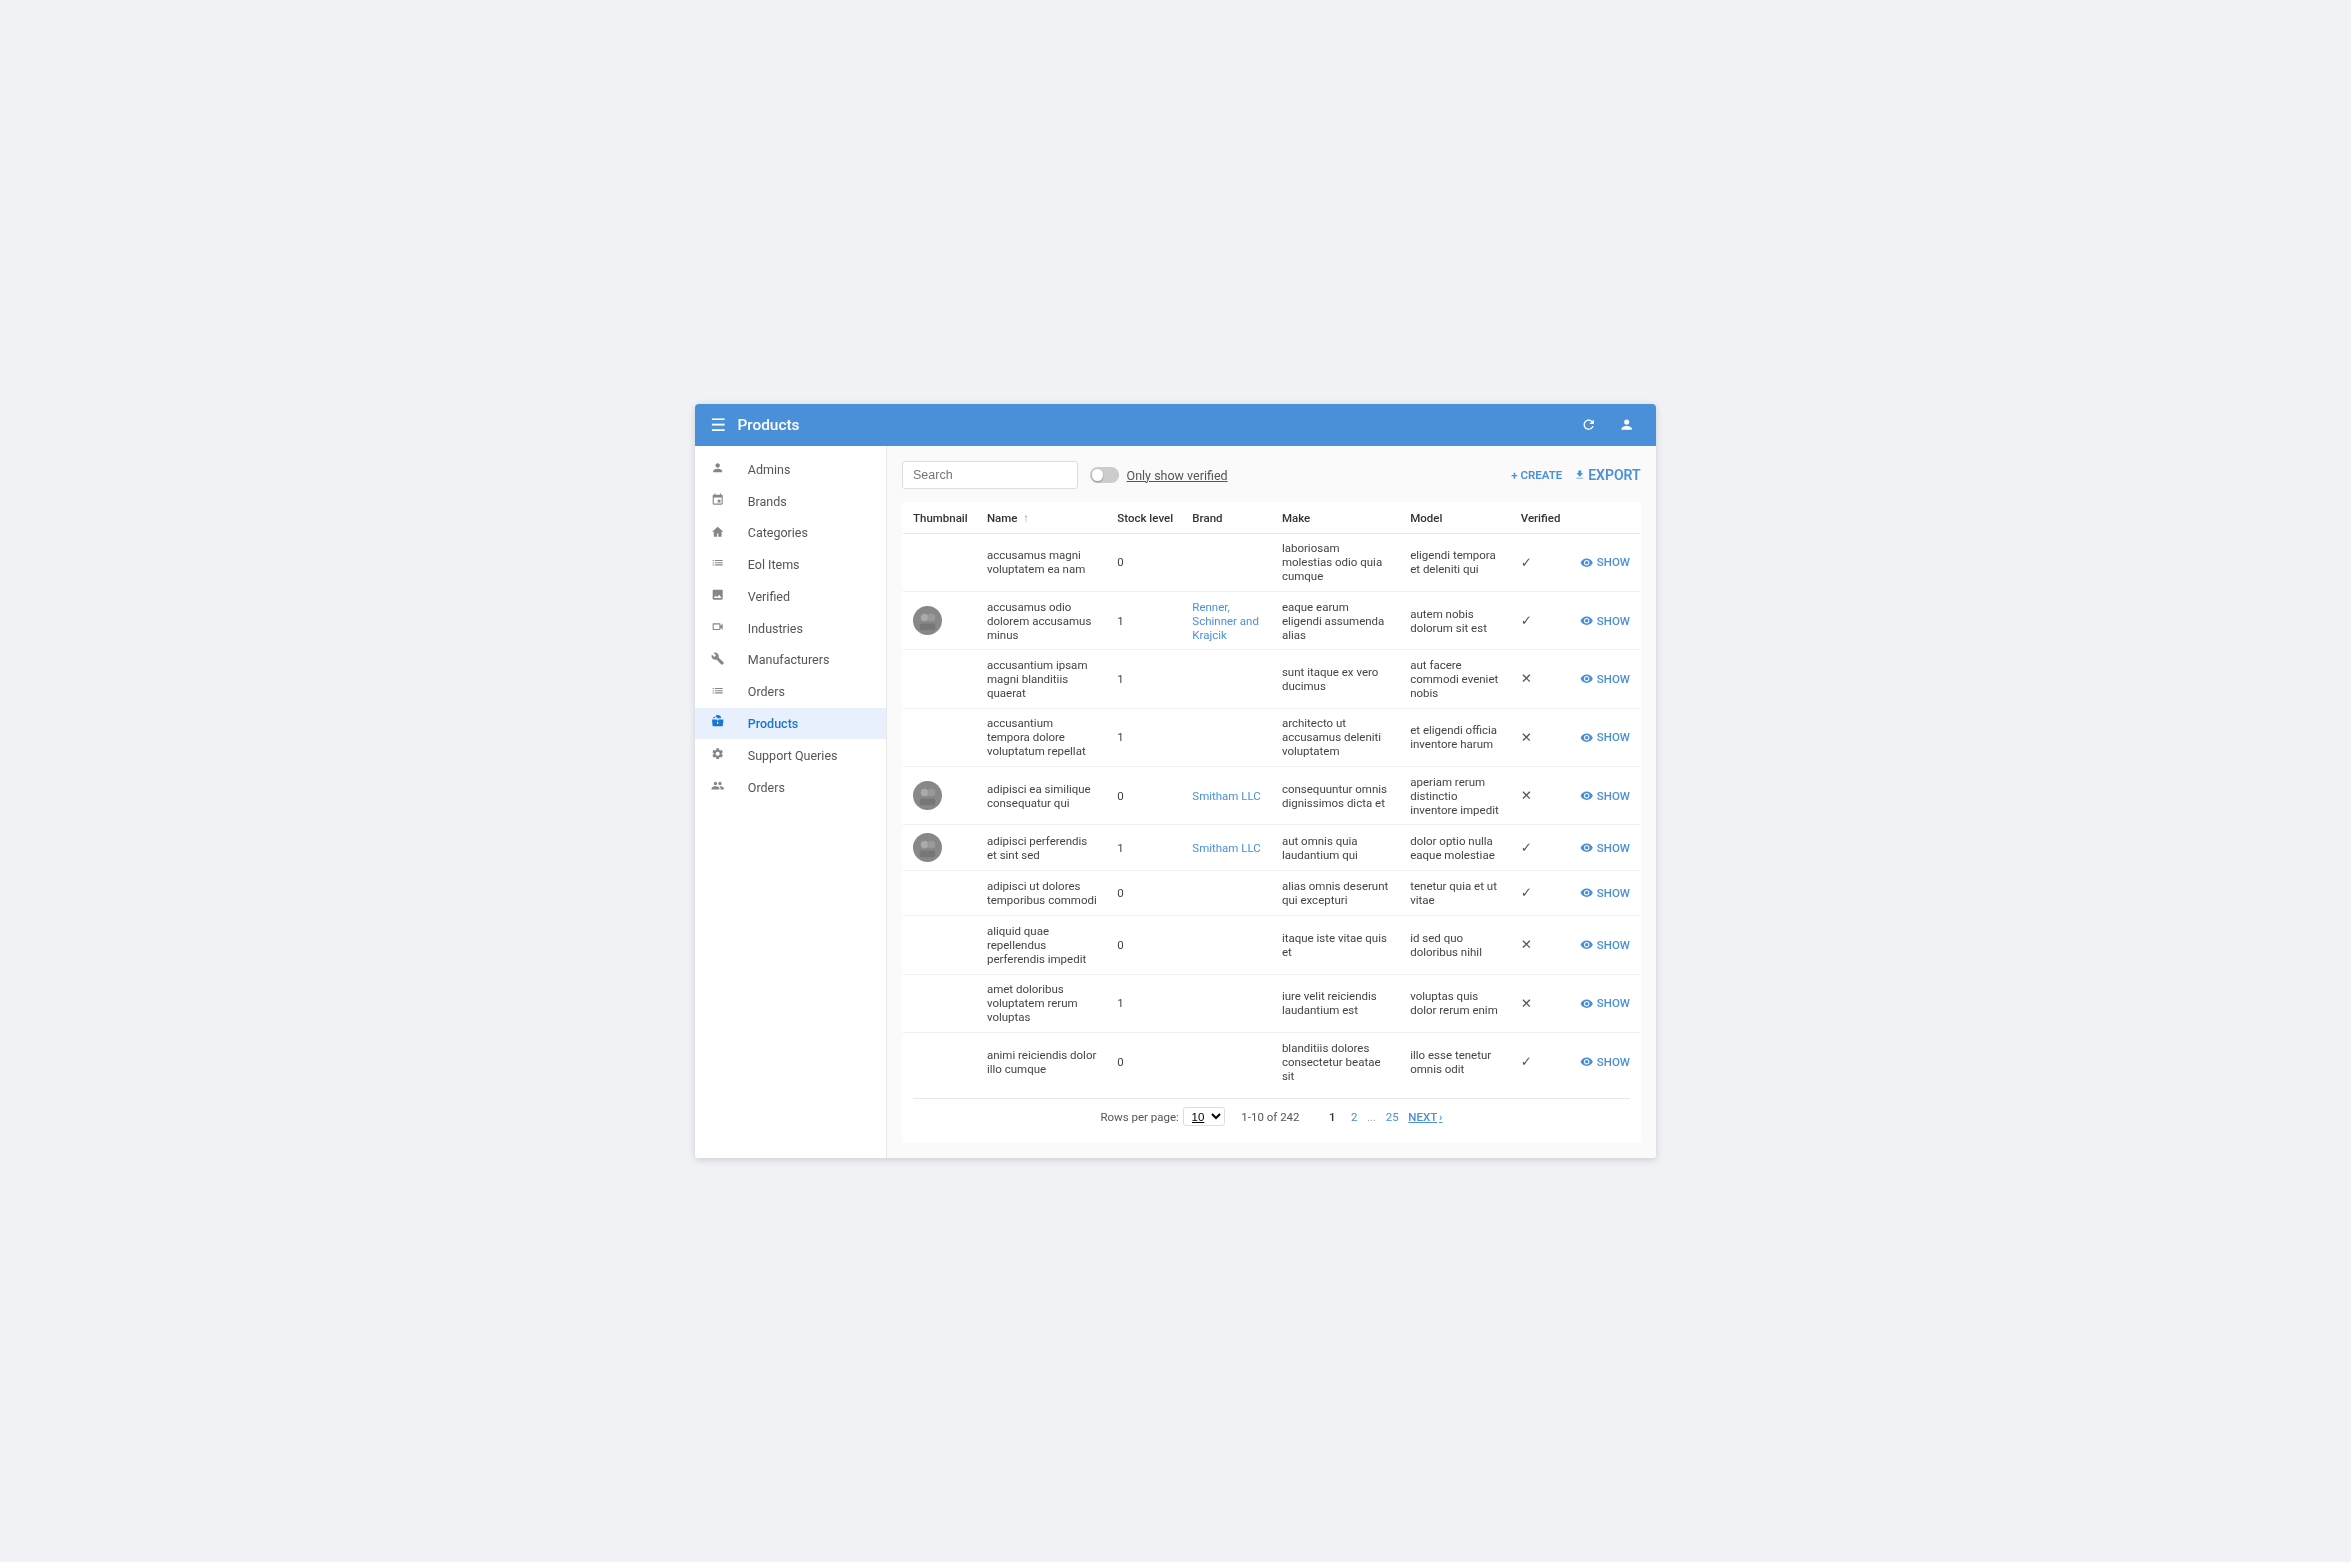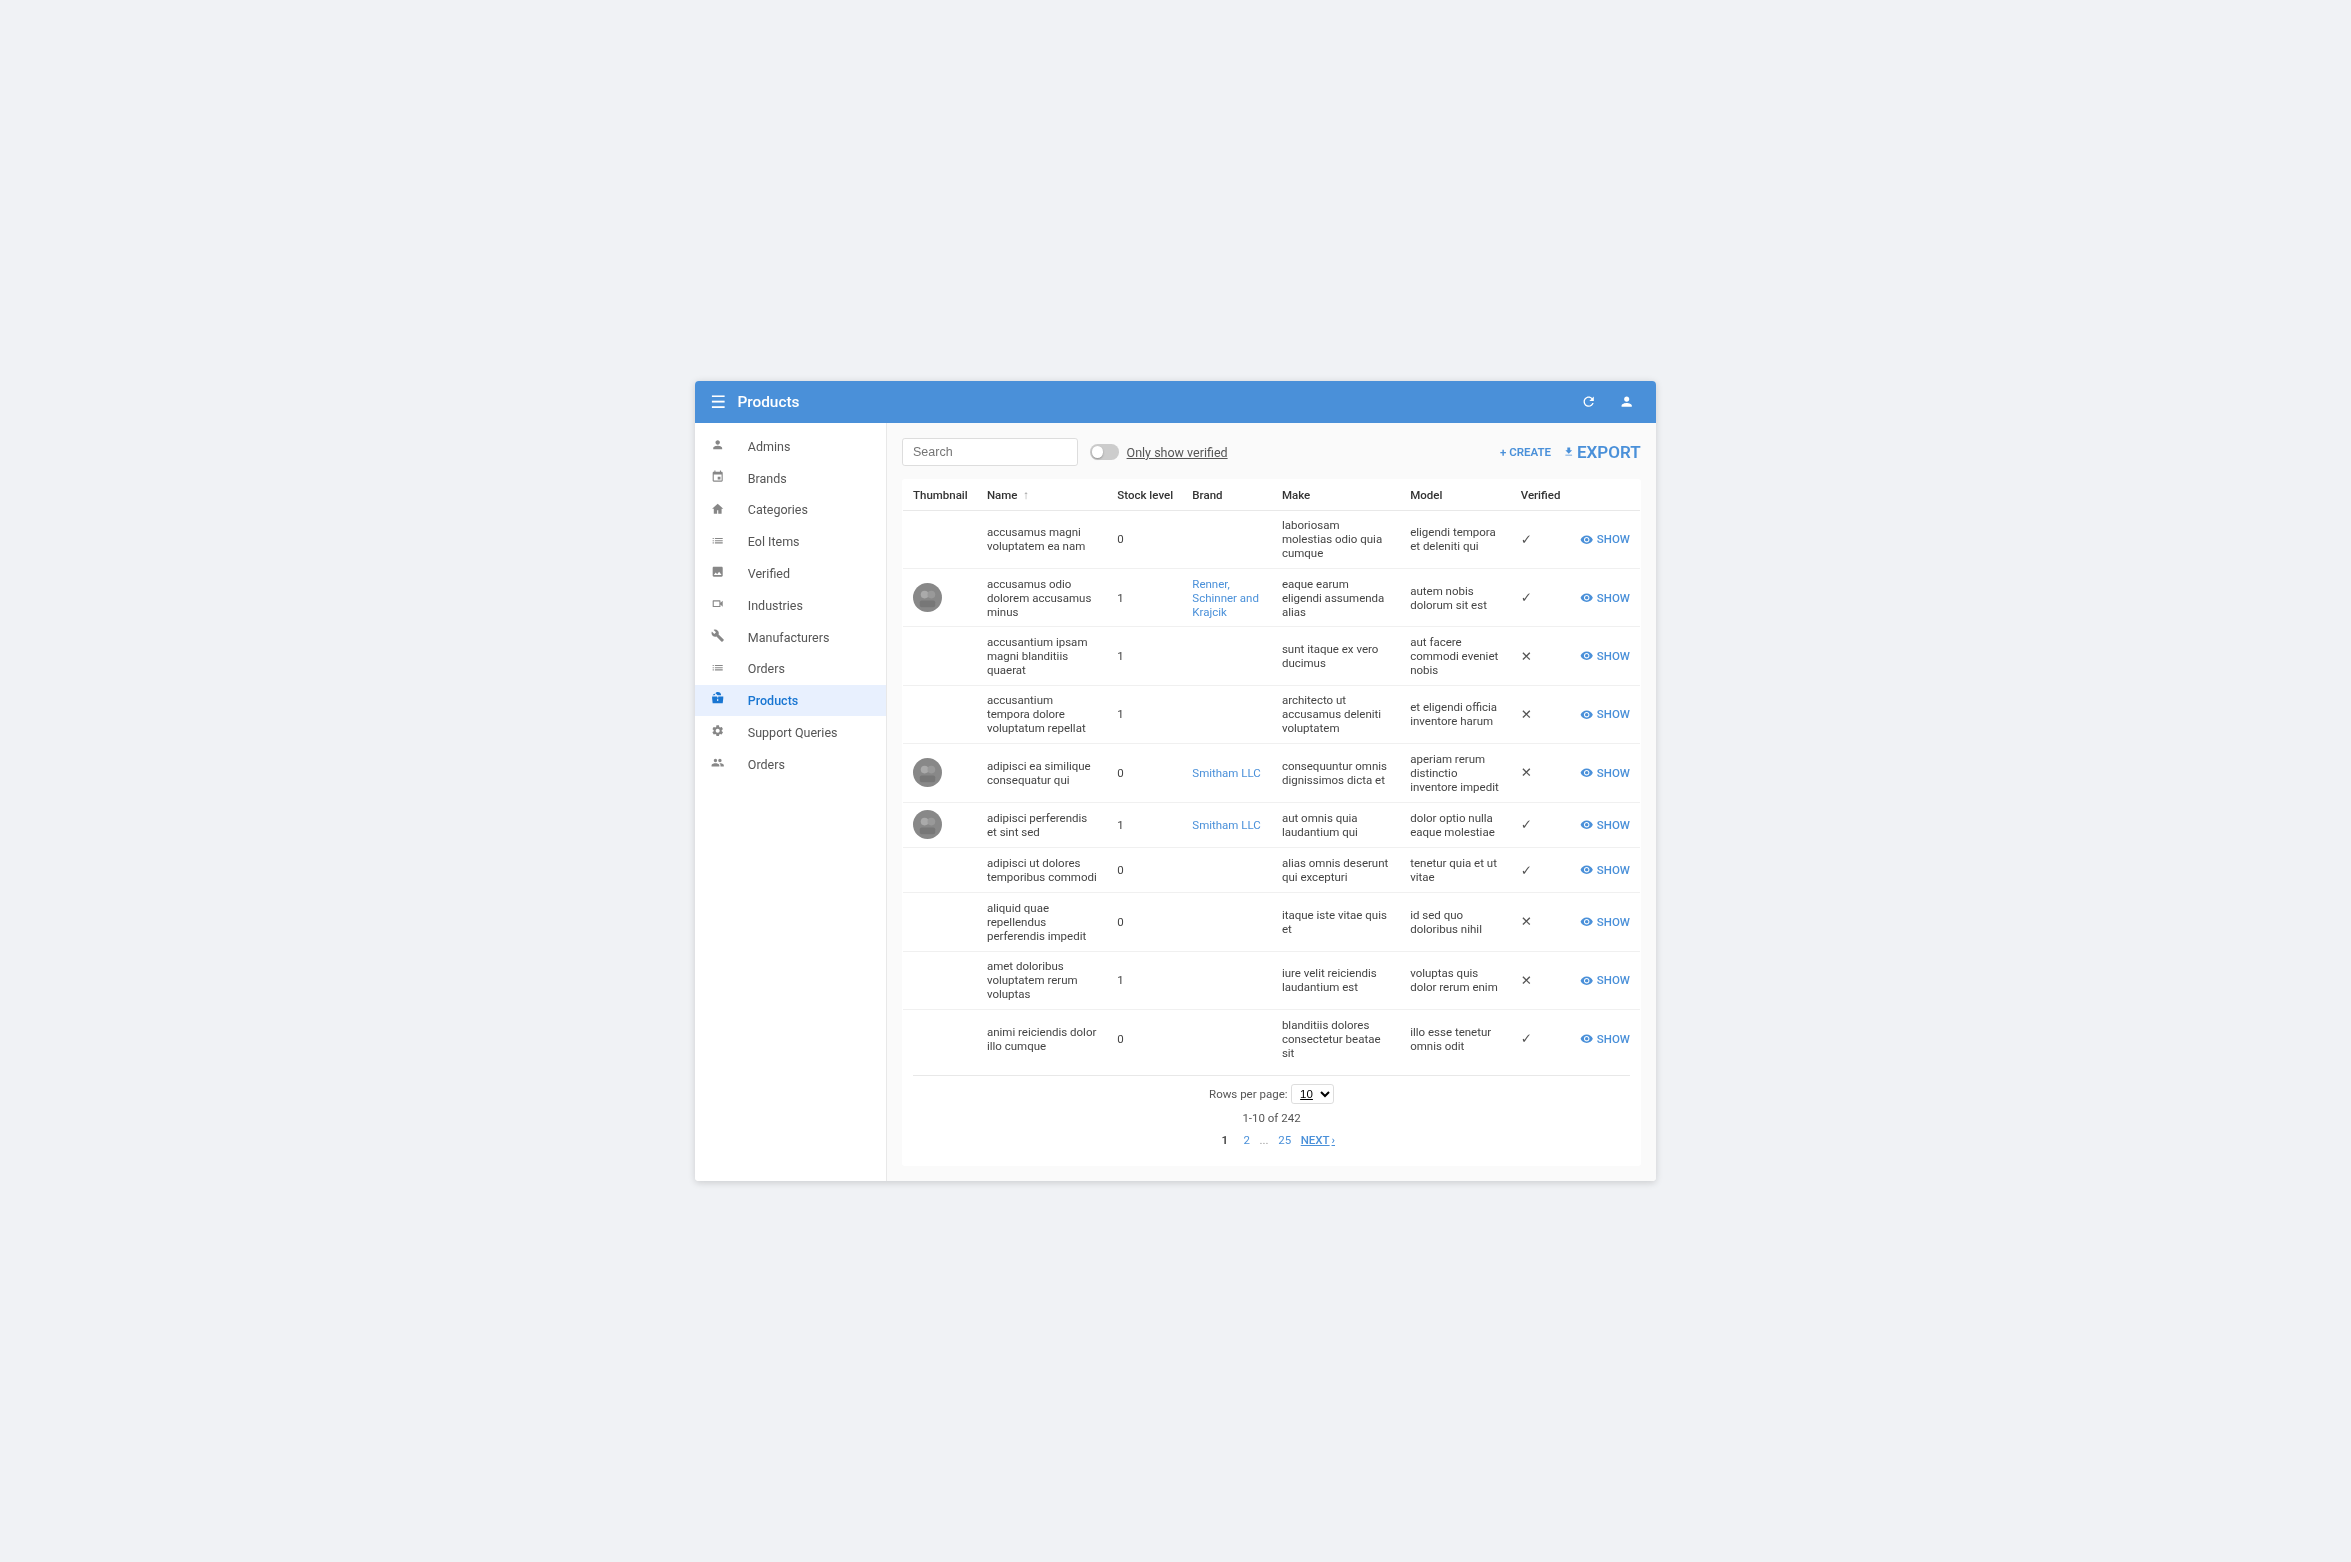--- a/index.html
+++ b/index.html
@@ -149,21 +149,21 @@
       font-size: 11.5px;
       font-weight: 600;
       cursor: pointer;
       display: flex;
       align-items: center;
       gap: 2.9px;
       text-decoration: none;
     }
     .btn-export {
       color: #4a90d9;
-      font-size: 17px;
+      font-size: 14px;
       font-weight: 600;
       cursor: pointer;
       display: flex;
       align-items: center;
       gap: 2.9px;
     }
     .data-table {
       width: 100%;
       border-collapse: collapse;
       background: #fff;
@@ -236,22 +236,21 @@
     }
     .pagination {
       display: flex;
       align-items: center;
       justify-content: center;
       padding: 7.7px 9.6px;
       font-size: 11.5px;
       color: #555;
       background: #fff;
       border-top: 1px solid #e8e8e8;
-      gap: 7px;
-      flex-direction: column;
+      gap: 16px;
     }
     .pagination-rows {
       display: flex;
       align-items: center;
       gap: 3.8px;
     }
     .rows-select {
       border: 1px solid #ddd;
       border-radius: 2.9px;
       padding: 1.9px 3.8px;

